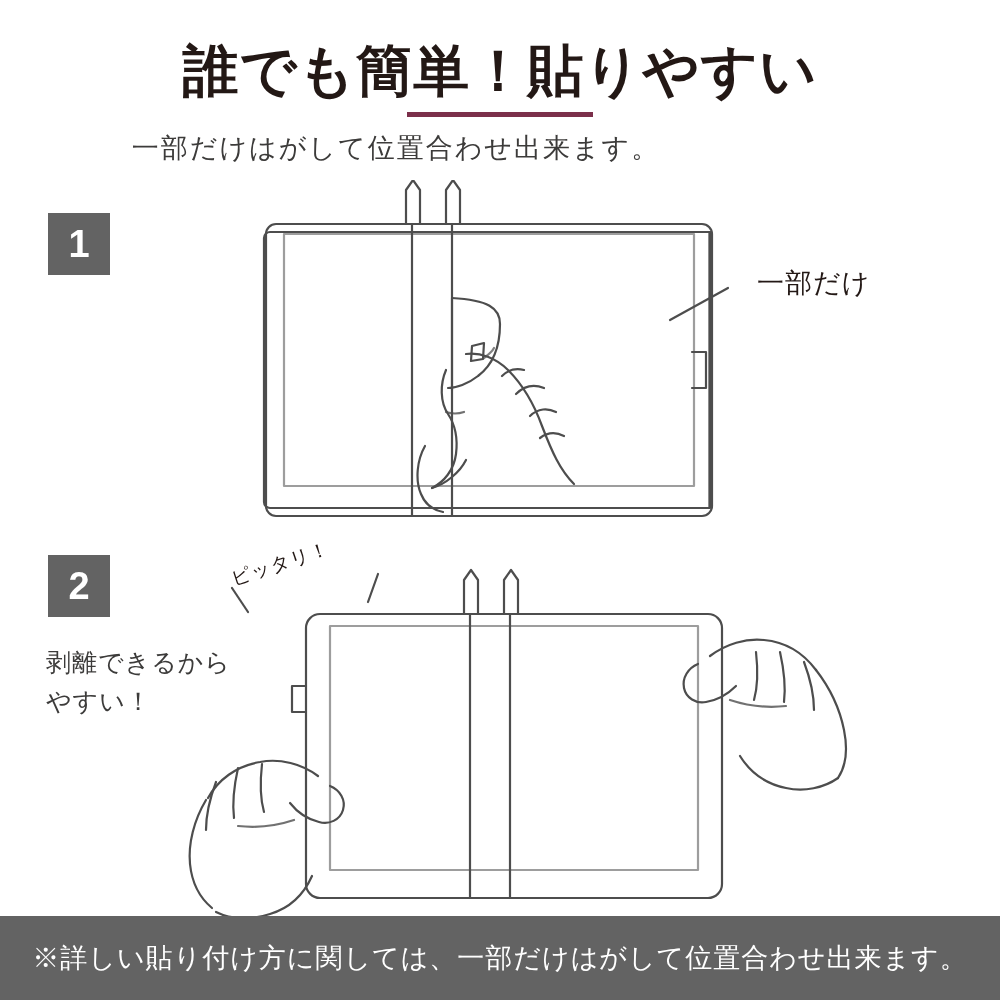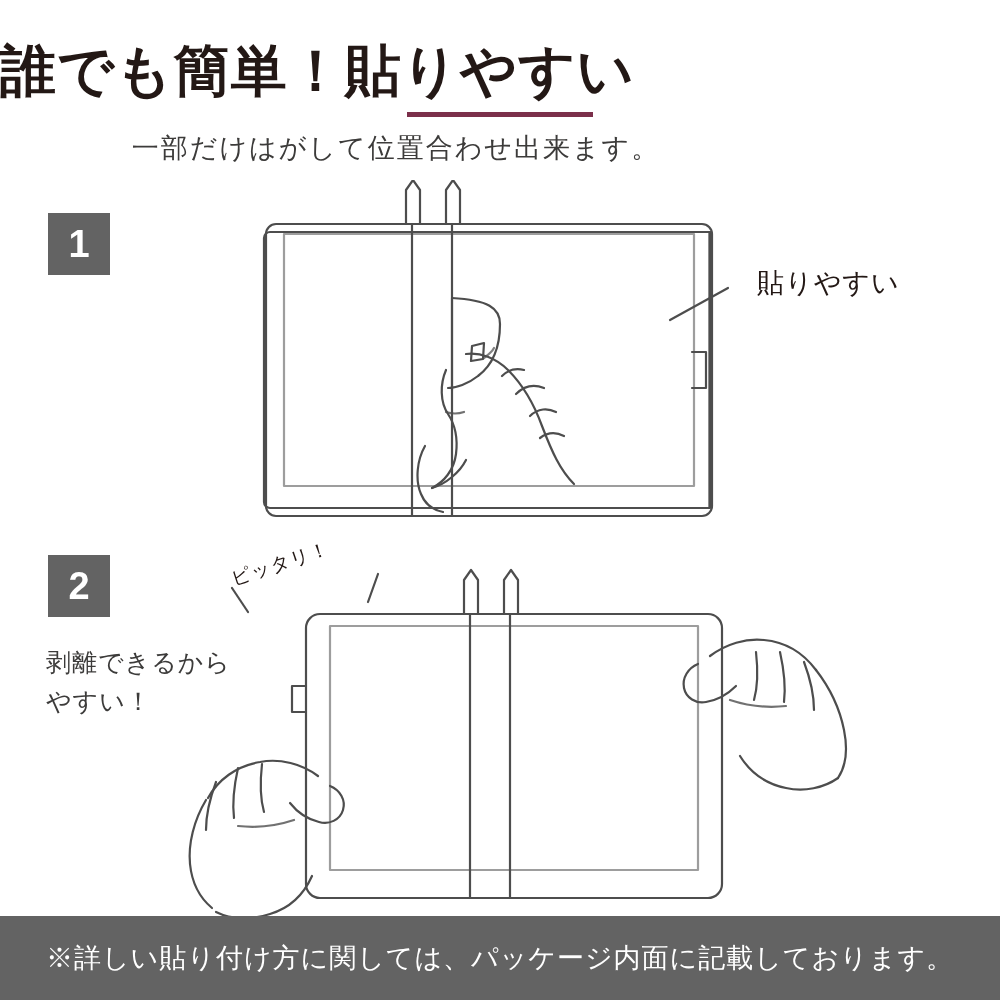--- a/index.html
+++ b/index.html
@@ -19,21 +19,21 @@
     width: 1000px;
     height: 1000px;
     background: #ffffff;
   }
   
   .headline {
     position: absolute;
     top: 34px;
     left: 0;
     width: 1000px;
-    text-align: left;
+    text-align: center;
     font-size: 56px;
     font-weight: bold;
     letter-spacing: 1px;
     color: #231815;
     white-space: nowrap;
   }
   .headline-underline {
     position: absolute;
     top: 112px;
     left: 50%;
@@ -130,21 +130,21 @@
 </head>
 <body>
 
 <div class="page">
 
   <div class="headline">誰でも簡単！貼りやすい</div>
   <div class="headline-underline"></div>
   <div class="subhead">一部だけはがして位置合わせ出来ます。</div>
 
   <div class="step-badge" id="badge1">1</div>
-  <div class="callout-label" id="callout1">貼りやすい</div>
+  <div class="callout-label" id="callout1">一部だけ</div>
 
   <svg class="illus" id="illus1" width="720" height="350" viewBox="0 0 720 350">
     <g fill="none" stroke="#4d4d4d" stroke-width="2.2" stroke-linejoin="round" stroke-linecap="round">
 
       <path d="M30 52 h440 v276 h-440 a6 6 0 0 1 -6 -6 v-264 a6 6 0 0 1 6 -6 z"></path>
       <path d="M470 52 h-0.5 v276"></path>
 
       <path d="M234 40 h222 a12 12 0 0 1 12 12 v268 a12 12 0 0 1 -12 12 h-222" transform="translate(0,0)" opacity="0"></path>
       <path d="M30 52 a10 10 0 0 1 10 -10 h410 a10 10 0 0 1 10 10" opacity="0"></path>
 
@@ -216,16 +216,16 @@
       <path d="M36 260 c-12 20 -18 44 -16 64 c2 20 10 34 22 44"></path>
       <path d="M46 372 c16 8 36 8 54 2 c20 -6 34 -20 42 -38"></path>
       <path d="M92 224 c-2 18 -2 34 2 48"></path>
       <path d="M68 228 c-4 18 -6 34 -4 50"></path>
       <path d="M46 242 c-6 16 -10 32 -10 48"></path>
       <path d="M124 280 c-18 6 -38 8 -56 6" opacity="0.8"></path>
     </g>
   </svg>
 
   <div class="footer">
-    <div class="footer-text">※詳しい貼り付け方に関しては、パッケージ内面に記載しております。</div>
+    <div class="footer-text">※詳しい貼り付け方に関しては、一部だけはがして位置合わせ出来ます。</div>
   </div>
 
 </div>
 
 </body></html>

